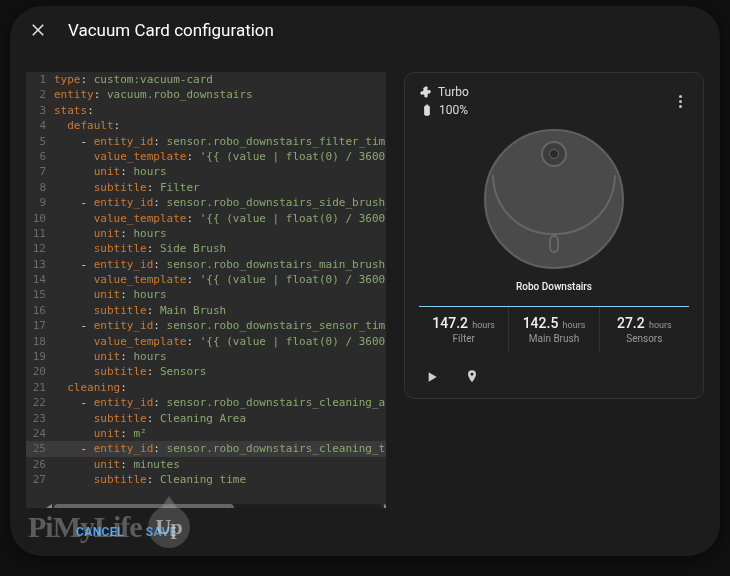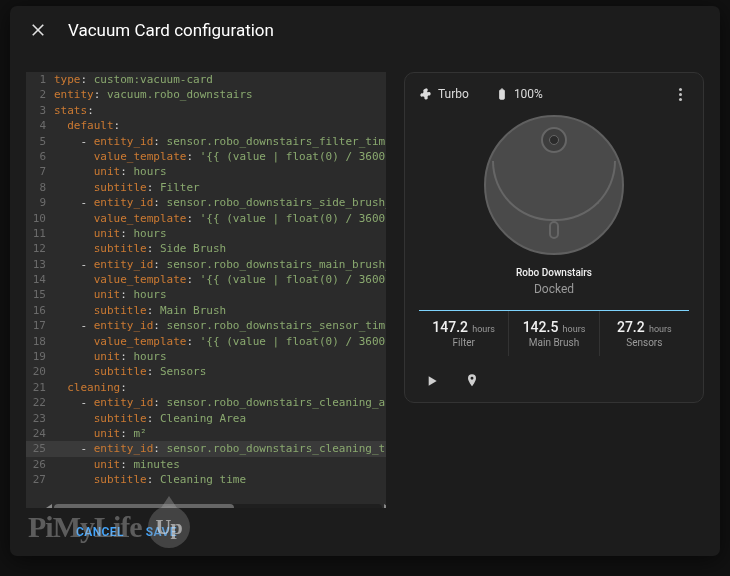--- a/index.html
+++ b/index.html
@@ -8,21 +8,21 @@
     background: #111;
     font-family: "Roboto", "Segoe UI", Arial, sans-serif;
     color: #e1e1e1;
     overflow: hidden;
   }
   .dialog {
     position: absolute;
     left: 10px; top: 6px;
     width: 710px; height: 550px;
     background: #1c1c1c;
-    border-radius: 7px;
+    border-radius: 32px;
     display: flex; flex-direction: column;
     box-shadow: 0 4px 24px rgba(0,0,0,.6);
   }
   .dialog-header {
     display: flex; align-items: center;
     height: 48px;
     padding: 0 16px;
     gap: 18px;
   }
   .close-btn {
@@ -114,21 +114,21 @@
     padding: 12px 14px 10px 14px;
     display: flex; flex-direction: column;
     gap: 10px;
   }
   .vac-top {
     display: flex; align-items: center;
     justify-content: space-between;
     font-size: 12px;
     color: #dcdcdc;
   }
-  .vac-top-left { display: flex; align-items: center; gap: 26px; }
+  .vac-top-left { display: flex; align-items: center; gap: 4px; flex-direction: column; }
   .mode-chip, .bat-chip { display: flex; align-items: center; gap: 5px; }
   .dots { width: 18px; height: 18px; display:flex; align-items:center; justify-content:center; cursor:pointer; }
   .dots span { width:3px; height:3px; background:#c4c4c4; border-radius:50%; display:block; box-shadow:0 -5px 0 #c4c4c4, 0 5px 0 #c4c4c4; }
 
   .robot-wrap { display:flex; justify-content:center; padding: 2px 0 2px 0; }
   .robot {
     width: 140px; height: 140px;
     border-radius: 50%;
     background: #4a4a4a;
     border: 2px solid #606060;
@@ -268,21 +268,20 @@
 
         <div class="robot-wrap">
           <div class="robot">
             <div class="lid"></div>
             <div class="bumper"></div>
             <div class="dock"></div>
           </div>
         </div>
 
         <div class="vac-name">Robo Downstairs</div>
-        <div class="vac-state">Docked</div>
 
         <div class="stats-row" id="stats-row">
             <div class="stat">
               <div class="val">147.2<span class="unit"> hours</span></div>
               <div class="lbl">Filter</div>
             </div>
             <div class="stat">
               <div class="val">142.5<span class="unit"> hours</span></div>
               <div class="lbl">Main Brush</div>
             </div>

